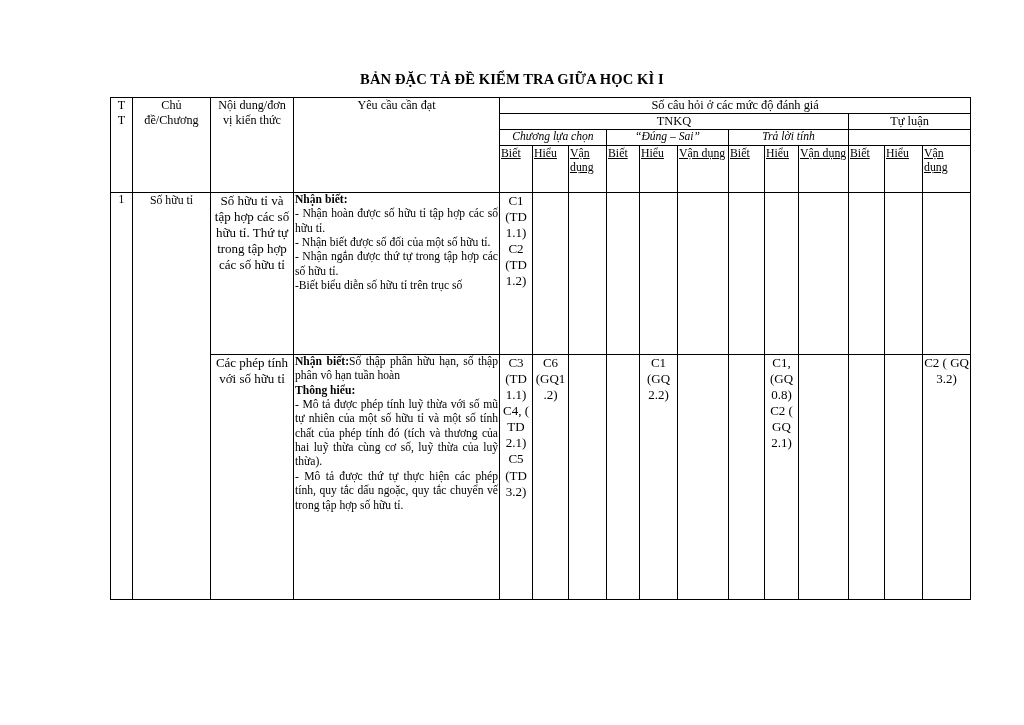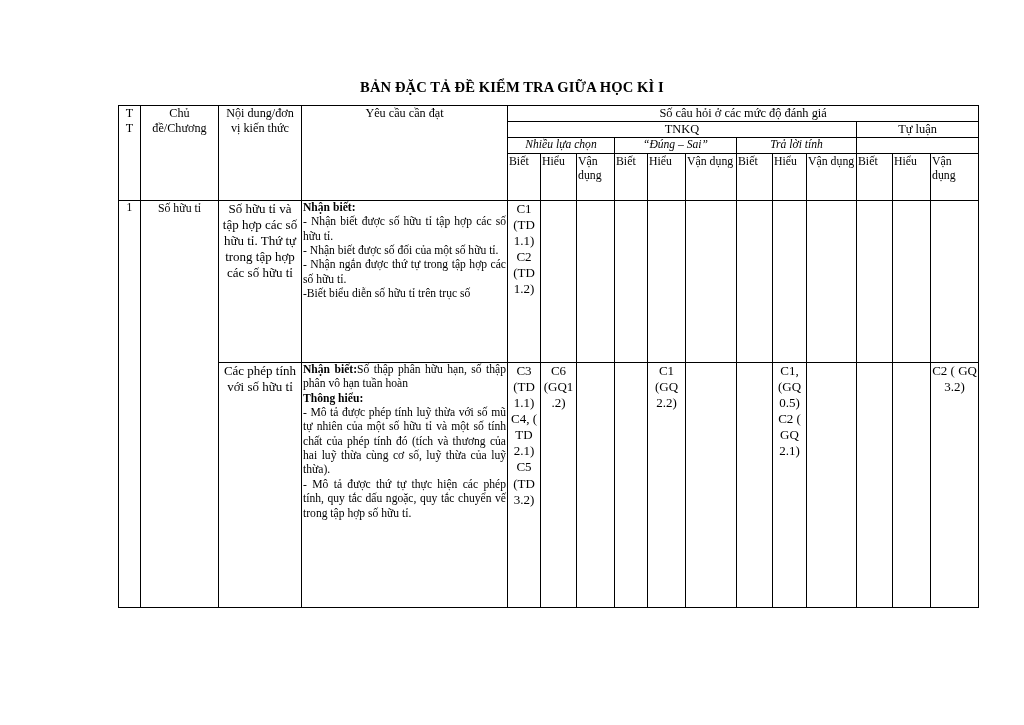--- a/index.html
+++ b/index.html
@@ -13,21 +13,21 @@
     height: 725px;
     font-family: "Liberation Serif", "DejaVu Serif", serif;
     color: #000000;
     overflow: hidden;
   }
   .page {
     position: relative;
     width: 1024px;
     height: 725px;
     box-sizing: border-box;
-    padding: 12px;
+    padding: 4px;
   }
   .doc-header {
     text-align: center;
     padding-top: 66px;
     line-height: 1.28;
   }
   .doc-header .line {
     font-weight: bold;
     font-size: 14.5px;
     letter-spacing: 0.1px;
@@ -78,20 +78,21 @@
     font-size: 11.6px;
     padding: 1px 1px;
   }
   th.h-lvl {
     text-align: left;
     vertical-align: top;
     font-weight: bold;
     font-size: 11.8px;
     padding: 1px 2px;
     height: 46px;
+    text-decoration: underline;
   }
 
   
   td.tt {
     text-align: center;
     vertical-align: middle;
     font-size: 11.6px;
   }
   td.topic {
     text-align: center;
@@ -162,21 +163,21 @@
           <th class="h-center" rowspan="4">Chủ đề/Chương</th>
           <th class="h-center" rowspan="4">Nội dung/đơn vị kiến thức</th>
           <th class="h-center" rowspan="4">Yêu cầu cần đạt</th>
           <th class="h-group" colspan="12">Số câu hỏi ở các mức độ đánh giá</th>
         </tr>
         <tr>
           <th class="h-group" colspan="9">TNKQ</th>
           <th class="h-group" colspan="3">Tự luận</th>
         </tr>
         <tr>
-          <th class="h-sub" colspan="3">Nhiều lựa chọn</th>
+          <th class="h-sub" colspan="3">Chương lựa chọn</th>
           <th class="h-sub" colspan="3">“Đúng – Sai”</th>
           <th class="h-sub" colspan="3">Trả lời tính</th>
           <th class="h-sub" colspan="3"></th>
         </tr>
         <tr>
           <th class="h-lvl">Biết</th>
           <th class="h-lvl">Hiểu</th>
           <th class="h-lvl">Vận dụng</th>
           <th class="h-lvl">Biết</th>
           <th class="h-lvl">Hiểu</th>
@@ -190,21 +191,21 @@
         </tr>
       </thead>
 
       <tbody>
         <tr style="height:162px">
           <td class="tt" rowspan="2">1</td>
           <td class="topic" rowspan="2">Số hữu tỉ</td>
           <td class="content">Số hữu tỉ và tập hợp các số hữu tỉ. Thứ tự trong tập hợp các số hữu tỉ</td>
           <td class="require">
             <b>Nhận biết:</b>
-            <span class="req-line">- Nhận biết được số hữu tỉ tập hợp các số hữu tỉ.</span>
+            <span class="req-line">- Nhận hoàn được số hữu tỉ tập hợp các số hữu tỉ.</span>
             <span class="req-line">- Nhận biết được số đối của một số hữu tỉ.</span>
             <span class="req-line">- Nhận ngắn được thứ tự trong tập hợp các số hữu tỉ.</span>
             <span class="req-line">-Biết biểu diễn số hữu tỉ trên trục số</span>
           </td>
           <td class="code top">C1 (TD 1.1) C2 (TD 1.2)</td>
           <td class="code"></td>
           <td class="code"></td>
           <td class="code"></td>
           <td class="code"></td>
           <td class="code"></td>
@@ -224,21 +225,21 @@
             <span class="req-line">- Mô tả được phép tính luỹ thừa với số mũ tự nhiên của một số hữu tỉ và một số tính chất của phép tính đó (tích và thương của hai luỹ thừa cùng cơ số, luỹ thừa của luỹ thừa).</span>
             <span class="req-line">- Mô tả được thứ tự thực hiện các phép tính, quy tắc dấu ngoặc, quy tắc chuyển vế trong tập hợp số hữu tỉ.</span>
           </td>
           <td class="code top">C3 (TD 1.1) C4, ( TD 2.1) C5 (TD 3.2)</td>
           <td class="code">C6 (GQ1 .2)</td>
           <td class="code"></td>
           <td class="code"></td>
           <td class="code">C1 (GQ 2.2)</td>
           <td class="code"></td>
           <td class="code"></td>
-          <td class="code">C1, (GQ 0.5) C2 ( GQ 2.1)</td>
+          <td class="code">C1, (GQ 0.8) C2 ( GQ 2.1)</td>
           <td class="code"></td>
           <td class="code"></td>
           <td class="code"></td>
           <td class="code">C2 ( GQ 3.2)</td>
         </tr>
       </tbody>
     </table>
   </div>
 
 </div>

